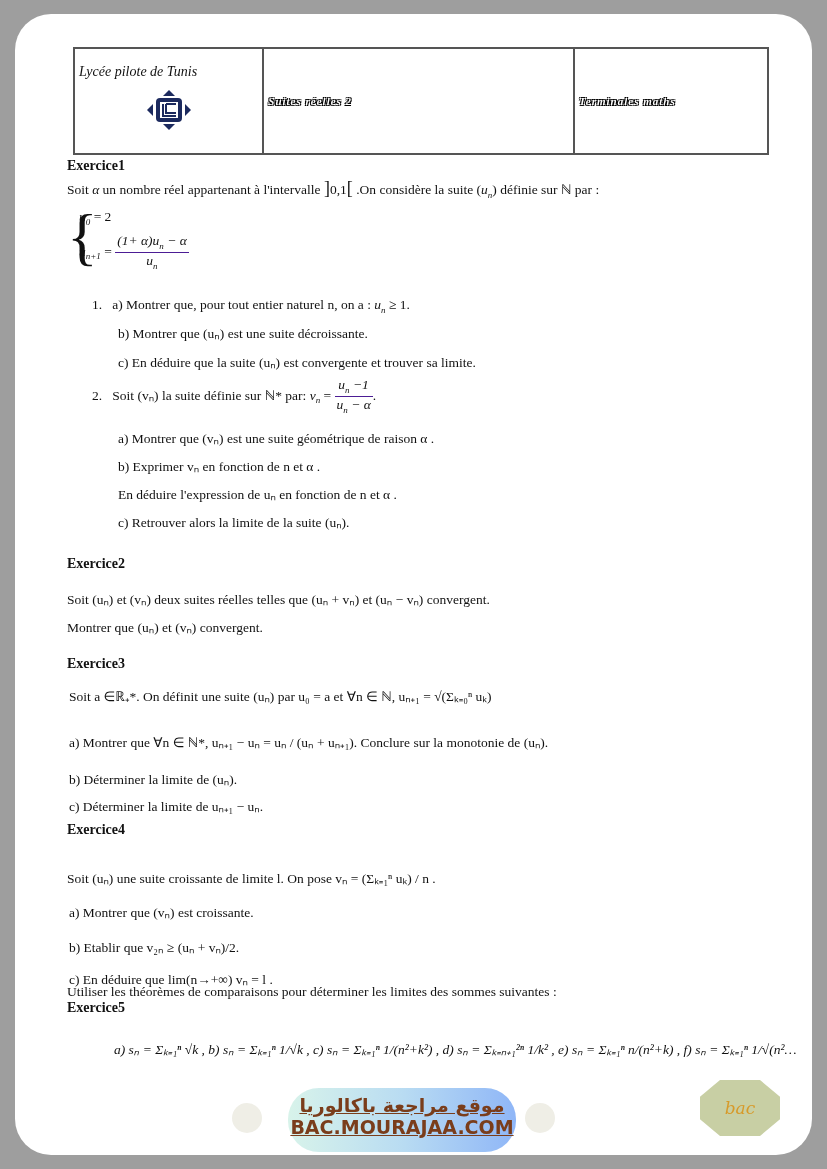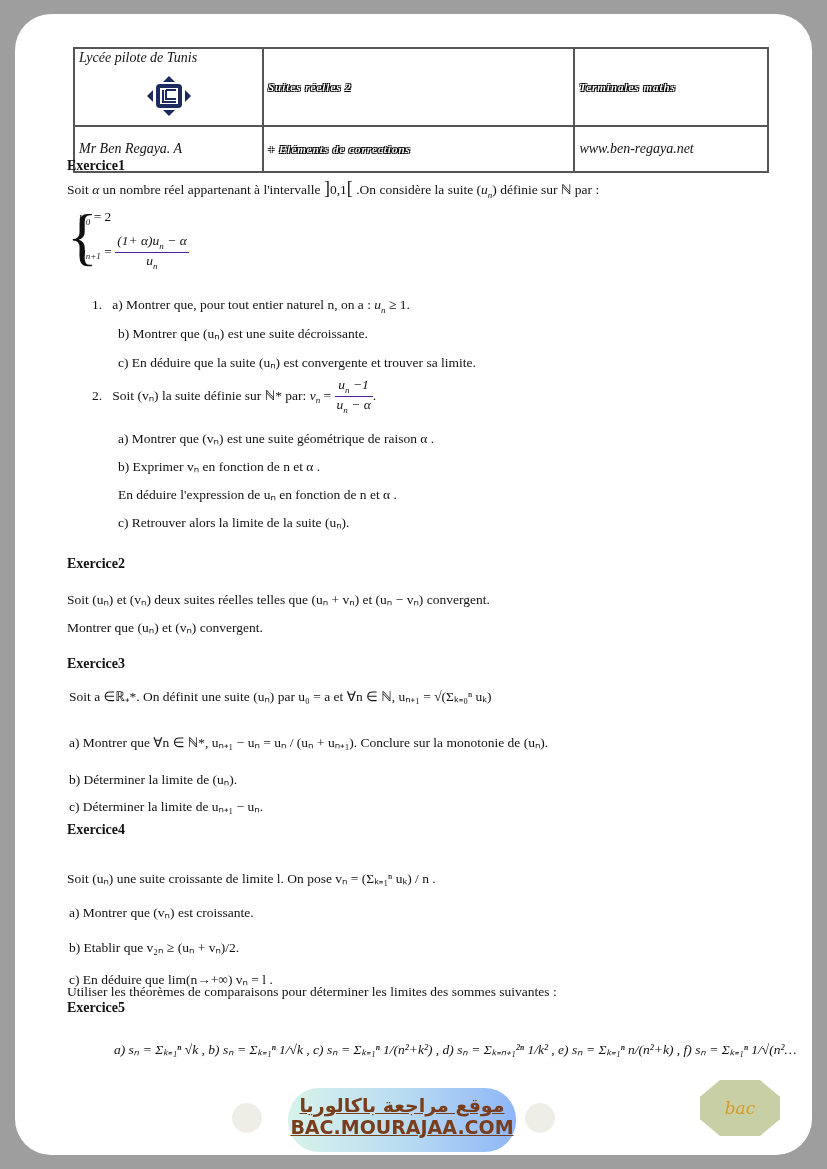--- a/index.html
+++ b/index.html
@@ -49,25 +49,20 @@
         <polygon points="0,20 6,14 6,26" fill="#1c2a5e"></polygon>
             <polygon points="44,20 38,14 38,26" fill="#1c2a5e"></polygon>
         <rect x="9" y="8" width="26" height="24" rx="4" fill="#1c2a5e"></rect>
         <rect x="13" y="12" width="18" height="16" fill="#fff"></rect>
         <path d="M16 14 V26 H29 M19 14 V23 H29 M19 14 H29" stroke="#1c2a5e" stroke-width="2" fill="none"></path>
       </svg>
     </td>
     <td class="c2 deco">Suites réelles 2</td>
     <td class="c3 deco">Terminales maths</td>
   </tr>
-  <tr class="r2">
-    <td class="ital">Mr Ben Regaya. A</td>
-    <td class="deco">+ Eléments de corrections</td>
-    <td class="ital">www.ben-regaya.net</td>
-  </tr>
 </tbody>
   </table>
 
 <div class="content">
 
   <div class="p h" style="top:0">Exercice1</div>
   <div class="p" style="top:20px">
     <span>Soit</span> <i class="m">α</i>
     <span>un nombre réel appartenant à l'intervalle</span> <span style="font-size:18px">]</span>0,1<span style="font-size:18px">[</span>
     <span>.On considère la suite</span> (<i>u</i><sub>n</sub>)

